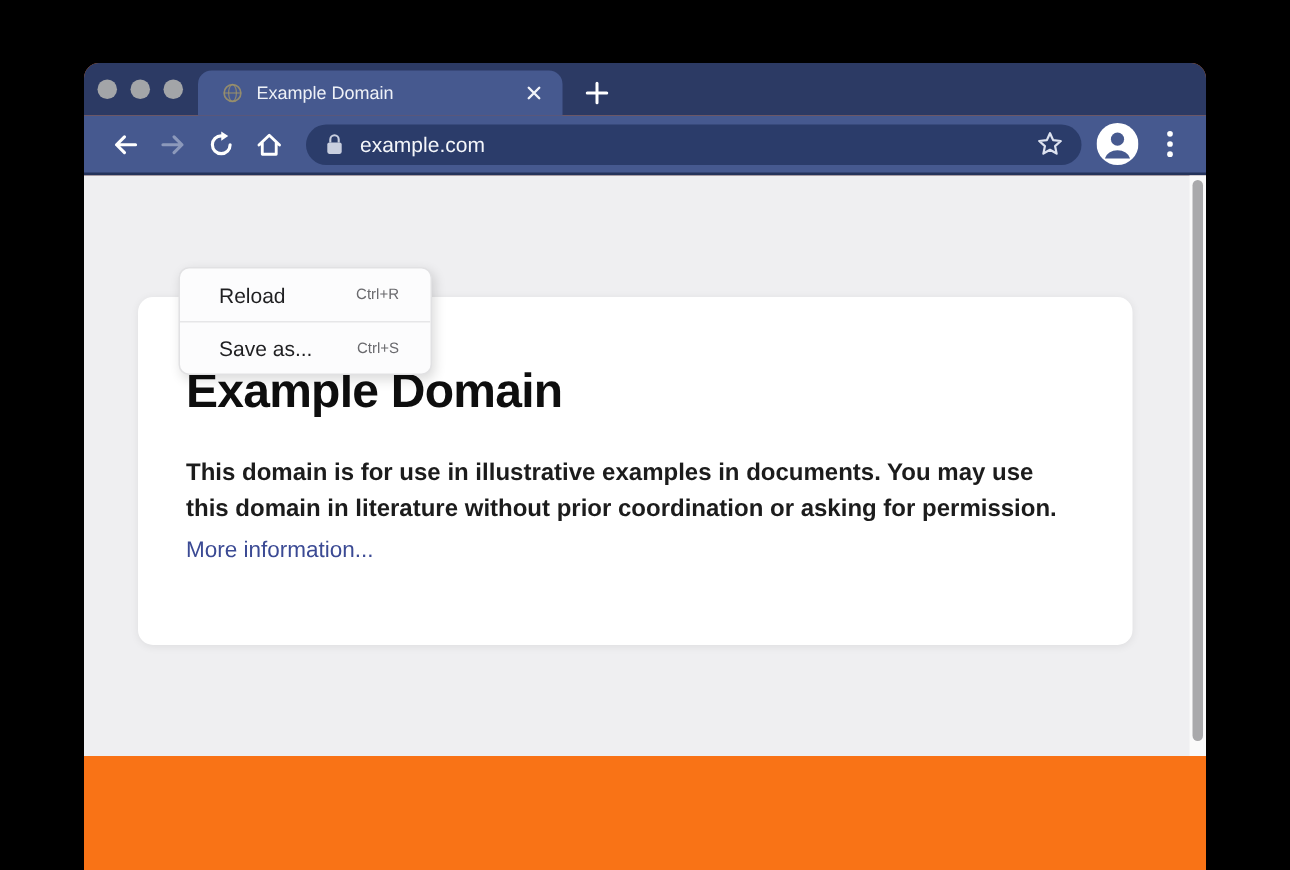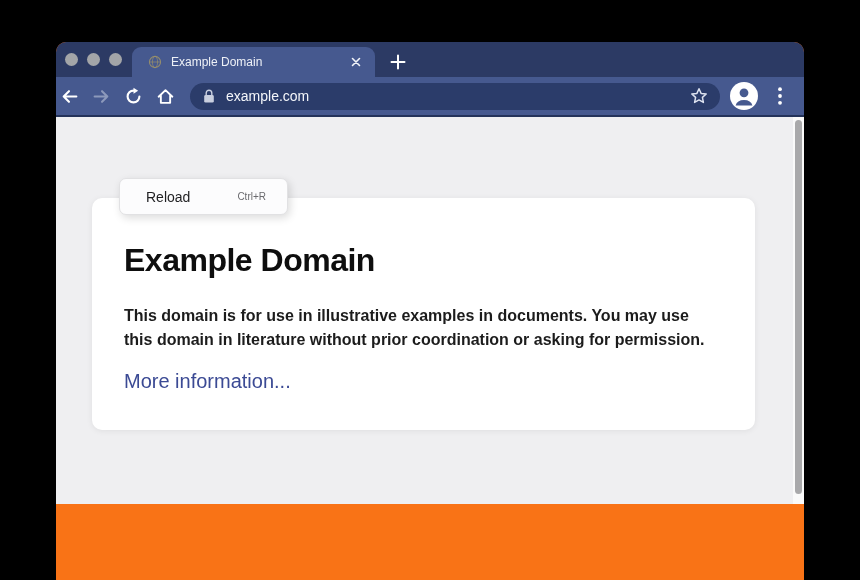--- a/index.html
+++ b/index.html
@@ -22,21 +22,21 @@
     white-space: nowrap; overflow: hidden; }
   .tab-close { width: 18px; height: 18px; display: flex; align-items: center;
     justify-content: center; border-radius: 50%; cursor: pointer; }
 
   .newtab { position: absolute; left: 330px; top: 8px; width: 24px; height: 24px;
     display: flex; align-items: center; justify-content: center; cursor: pointer; }
 
   
   .toolbar { position: relative; height: 40px; background: #46598f;
     border-bottom: 2px solid #24335a; display: flex; align-items: center;
-    padding: 0 0; }
+    padding: 0 14px; }
   .nav-btn { width: 26px; height: 26px; display: flex; align-items: center;
     justify-content: center; margin-right: 6px; cursor: pointer; flex: 0 0 auto; }
 
   .addressbar { margin-left: 6px; width: 530px; height: 27px; background: #2b3c6a;
     border-radius: 14px; display: flex; align-items: center; padding: 0 10px 0 13px; }
   .url-text { color: #f4f6fa; font-size: 14px; margin-left: 11px; flex: 1; }
   .star-btn { width: 22px; height: 22px; display: flex; align-items: center;
     justify-content: center; cursor: pointer; }
 
   .avatar-btn { margin-left: 10px; width: 28px; height: 28px; cursor: pointer; flex: 0 0 auto; }
@@ -50,21 +50,21 @@
     background: #fafafa; }
   .scroll-thumb { position: absolute; left: 2px; top: 3px; width: 7px; height: 374px;
     border-radius: 4px; background: #a9a9ab; }
 
   .card { position: absolute; left: 36px; top: 81px; width: 663px; height: 232px;
     background: #fff; border-radius: 10px; box-shadow: 0 1px 6px rgba(0,0,0,.07);
     padding: 44px 36px 0 32px; }
   .card h1 { font-size: 32px; font-weight: 700; color: #0e0e0e; letter-spacing: -0.5px; }
   .card p { margin-top: 25px; max-width: 592px; font-size: 16px; line-height: 24px;
     color: #1c1c1c; font-weight: bold; }
-  .card a { display: inline-block; margin-top: 18px; font-size: 20px; color: #3b4a94;
+  .card a { display: inline-block; margin-top: 6px; font-size: 15px; color: #3b4a94;
     text-decoration: none; cursor: pointer; }
 
   
   .context-menu { position: absolute; left: 63px; top: 61px; width: 169px;
     background: #fcfcfd; border: 1px solid #e1e1e3; border-radius: 7px;
     box-shadow: 2px 3px 8px rgba(0,0,0,.14); overflow: hidden; }
   .menu-item { height: 35px; display: flex; align-items: center;
     justify-content: space-between; padding: 0 21px 0 26px; cursor: pointer; }
   .menu-item + .menu-item { border-top: 1px solid #e6e6e8; }
   .menu-label { font-size: 14px; color: #1f1f21; }
@@ -170,20 +170,24 @@
       <h1>Example Domain</h1>
       <p>This domain is for use in illustrative examples in documents. You may use this domain in literature without prior coordination or asking for permission.</p>
       <a>More information...</a>
     </div>
 
     <div class="context-menu">
       <div class="menu-item">
         <span class="menu-label">Reload</span>
         <span class="menu-shortcut">Ctrl+R</span>
       </div>
+      <div class="menu-item">
+        <span class="menu-label">Save as...</span>
+        <span class="menu-shortcut">Ctrl+S</span>
+      </div>
     </div>
 
     <div class="scrollbar">
       <div class="scroll-thumb"></div>
     </div>
 
   </div>
 </div>
 
 </body></html>

